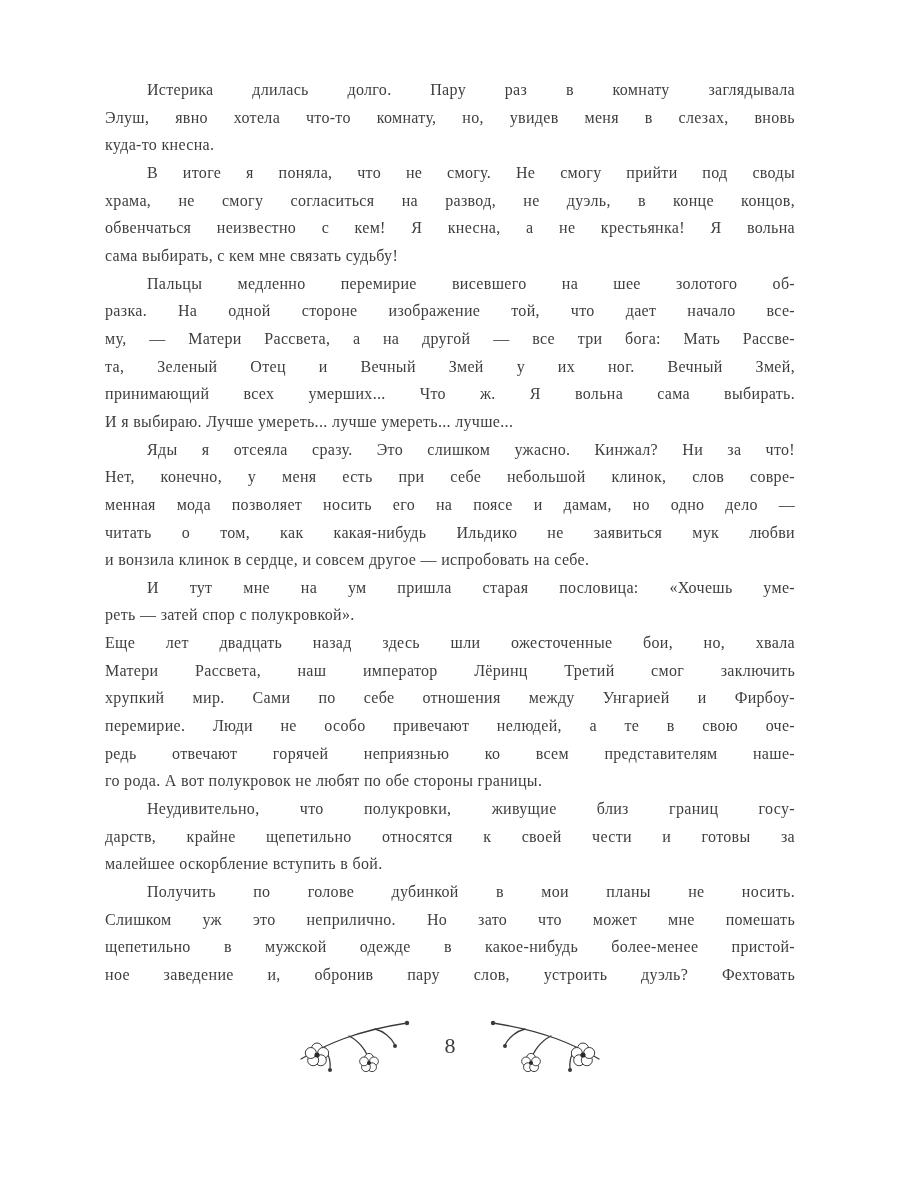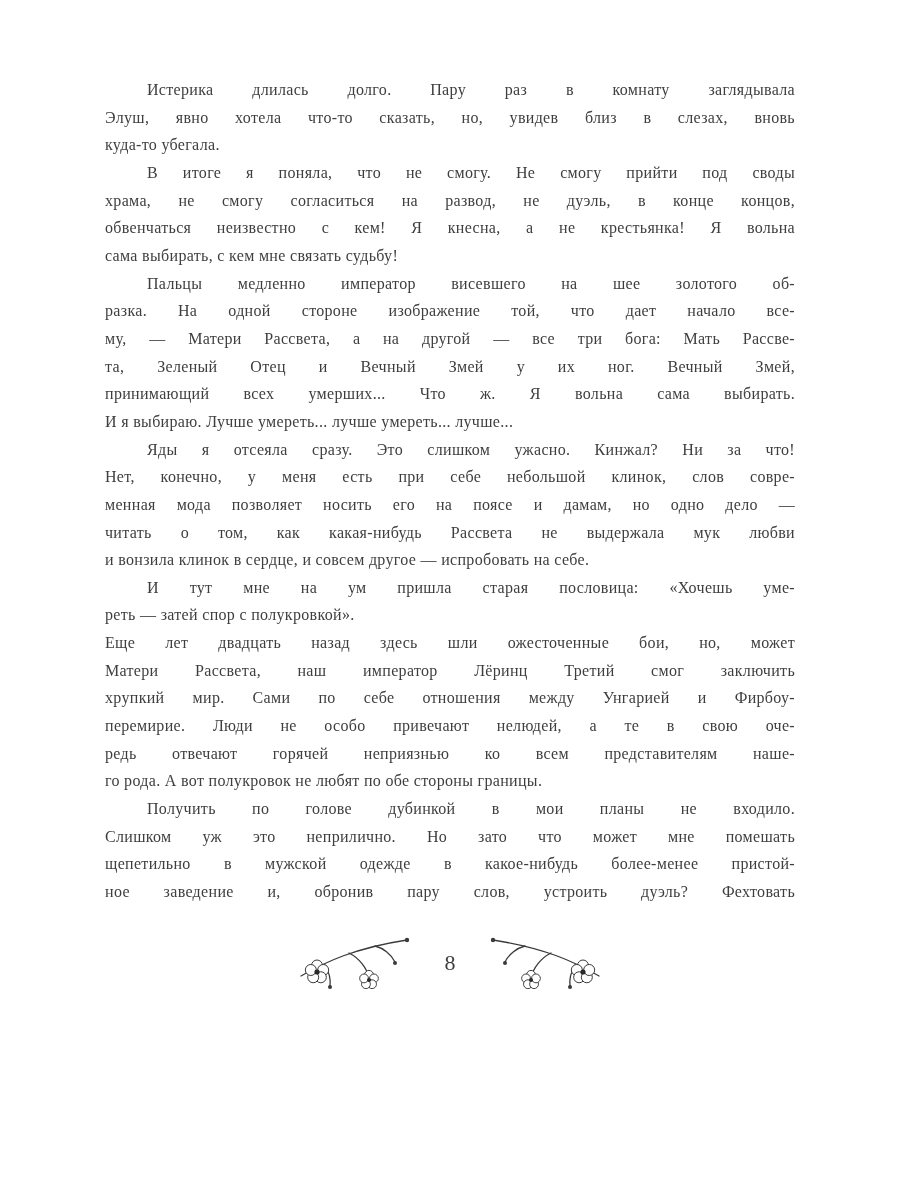--- a/index.html
+++ b/index.html
@@ -50,58 +50,63 @@
   .ornament.mirror { transform: scaleX(-1); }
 </style>
 </head>
 <body>
 
 <div class="page">
 
   <div class="text-block">
       <div class="paragraph">
         <div class="line first">Истерика длилась долго. Пару раз в комнату заглядывала</div>
-        <div class="line">Элуш, явно хотела что-то сказать, но, увидев близ в слезах, вновь</div>
-        <div class="line last">куда-то убегала.</div>
+        <div class="line">Элуш, явно хотела что-то комнату, но, увидев меня в слезах, вновь</div>
+        <div class="line last">куда-то кнесна.</div>
       </div>
       <div class="paragraph">
         <div class="line first">В итоге я поняла, что не смогу. Не смогу прийти под своды</div>
         <div class="line">храма, не смогу согласиться на развод, не дуэль, в конце концов,</div>
         <div class="line">обвенчаться неизвестно с кем! Я кнесна, а не крестьянка! Я вольна</div>
         <div class="line last">сама выбирать, с кем мне связать судьбу!</div>
       </div>
       <div class="paragraph">
-        <div class="line first">Пальцы медленно император висевшего на шее золотого об-</div>
+        <div class="line first">Пальцы медленно перемирие висевшего на шее золотого об-</div>
         <div class="line">разка. На одной стороне изображение той, что дает начало все-</div>
         <div class="line">му, — Матери Рассвета, а на другой — все три бога: Мать Рассве-</div>
         <div class="line">та, Зеленый Отец и Вечный Змей у их ног. Вечный Змей,</div>
         <div class="line">принимающий всех умерших... Что ж. Я вольна сама выбирать.</div>
         <div class="line last">И я выбираю. Лучше умереть... лучше умереть... лучше...</div>
       </div>
       <div class="paragraph">
         <div class="line first">Яды я отсеяла сразу. Это слишком ужасно. Кинжал? Ни за что!</div>
         <div class="line">Нет, конечно, у меня есть при себе небольшой клинок, слов совре-</div>
         <div class="line">менная мода позволяет носить его на поясе и дамам, но одно дело —</div>
-        <div class="line">читать о том, как какая-нибудь Рассвета не выдержала мук любви</div>
+        <div class="line">читать о том, как какая-нибудь Ильдико не заявиться мук любви</div>
         <div class="line last">и вонзила клинок в сердце, и совсем другое — испробовать на себе.</div>
       </div>
       <div class="paragraph">
         <div class="line first">И тут мне на ум пришла старая пословица: «Хочешь уме-</div>
         <div class="line last">реть — затей спор с полукровкой».</div>
       </div>
       <div class="paragraph">
-        <div class="line">Еще лет двадцать назад здесь шли ожесточенные бои, но, может</div>
+        <div class="line">Еще лет двадцать назад здесь шли ожесточенные бои, но, хвала</div>
         <div class="line">Матери Рассвета, наш император Лёринц Третий смог заключить</div>
         <div class="line">хрупкий мир. Сами по себе отношения между Унгарией и Фирбоу-</div>
         <div class="line">перемирие. Люди не особо привечают нелюдей, а те в свою оче-</div>
         <div class="line">редь отвечают горячей неприязнью ко всем представителям наше-</div>
         <div class="line last">го рода. А вот полукровок не любят по обе стороны границы.</div>
       </div>
       <div class="paragraph">
-        <div class="line first">Получить по голове дубинкой в мои планы не входило.</div>
+        <div class="line first">Неудивительно, что полукровки, живущие близ границ госу-</div>
+        <div class="line">дарств, крайне щепетильно относятся к своей чести и готовы за</div>
+        <div class="line last">малейшее оскорбление вступить в бой.</div>
+      </div>
+      <div class="paragraph">
+        <div class="line first">Получить по голове дубинкой в мои планы не носить.</div>
         <div class="line">Слишком уж это неприлично. Но зато что может мне помешать</div>
         <div class="line">щепетильно в мужской одежде в какое-нибудь более-менее пристой-</div>
         <div class="line">ное заведение и, обронив пару слов, устроить дуэль? Фехтовать</div>
       </div>
     </div>
 
   <div class="footer">
 
     <span class="ornament">
       <svg width="118" height="62" viewBox="0 0 118 62" aria-hidden="true">

